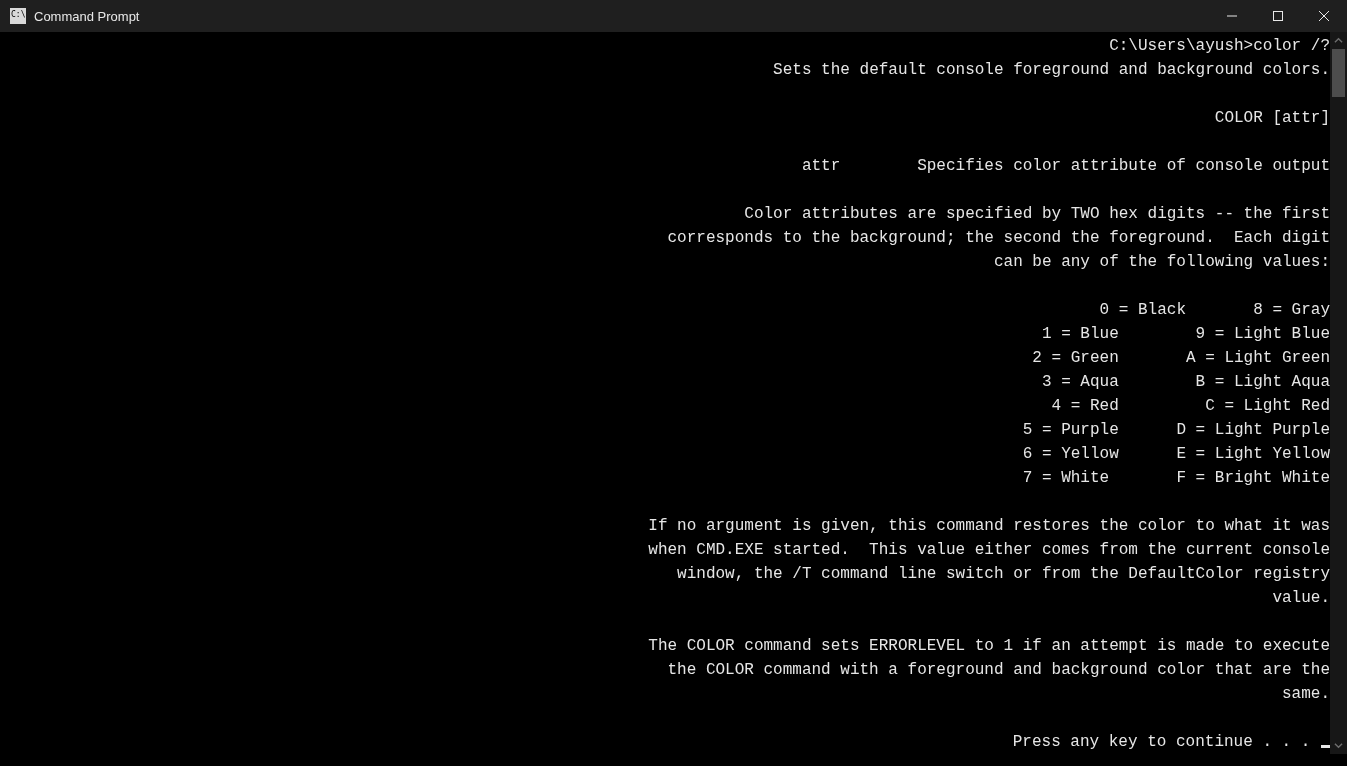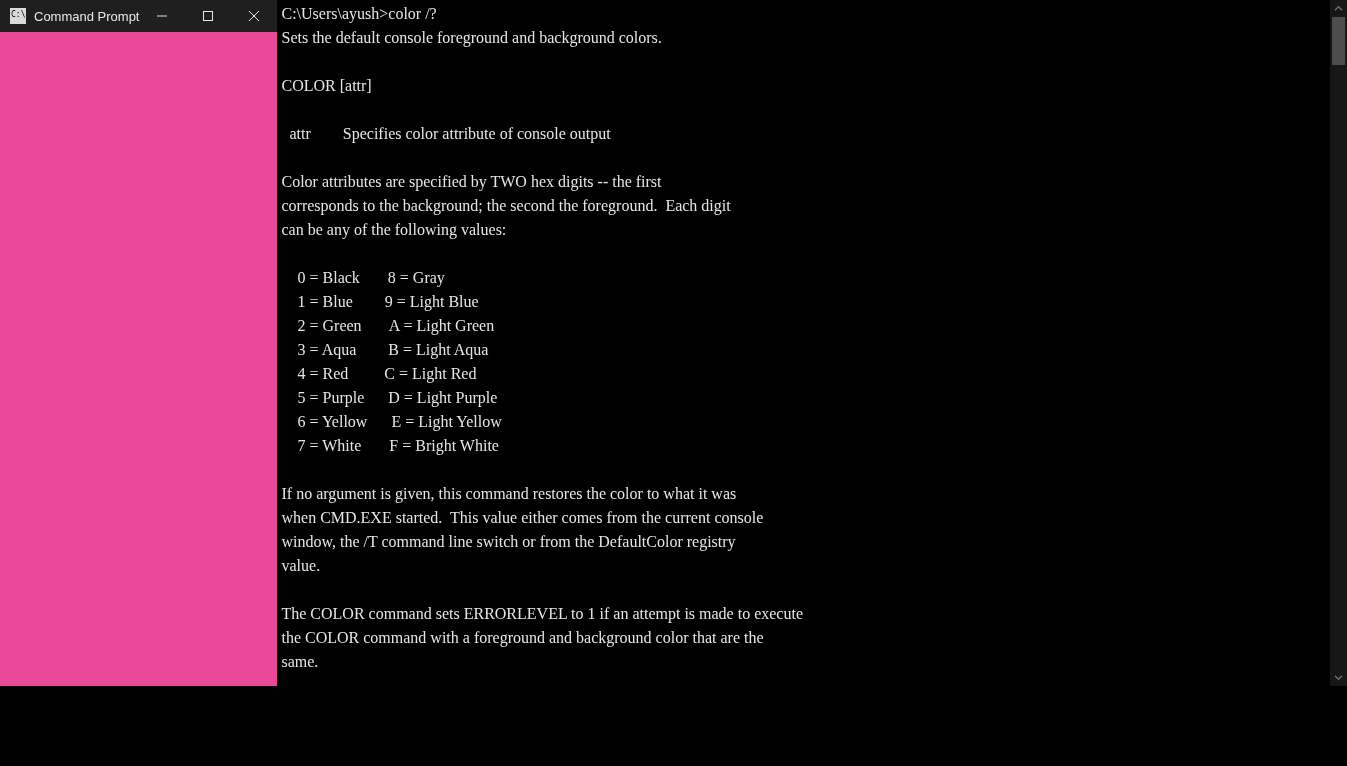--- a/index.html
+++ b/index.html
@@ -8,21 +8,21 @@
     height: 766px;
     overflow: hidden;
     background: #000;
     font-family: "Segoe UI", Tahoma, sans-serif;
   }
   .window {
     width: 1347px;
     height: 686px;
     background: #ec4899;
     display: flex;
-    flex-direction: row;
+    flex-direction: column;
   }
   .titlebar {
     height: 32px;
     background: #1f1f1f;
     display: flex;
     align-items: center;
     color: #e8e8e8;
     font-size: 13px;
     user-select: none;
   }
@@ -64,26 +64,27 @@
   .win-btn svg { display:block; }
   .console-wrap {
     flex: 1 1 auto;
     display: flex;
     background: #000;
     position: relative;
   }
   .console {
     flex: 1 1 auto;
     padding: 2px 0 0 4px;
-    font-family: Liberation Serif, serif;
+    font-family: Liberation Mono, monospace;
     font-size: 16px;
     line-height: 24px;
     color: #e6e6e6;
     white-space: pre;
     overflow: hidden;
+    text-align: right;
   }
   .scrollbar {
     width: 17px;
     background: #171717;
     display: flex;
     flex-direction: column;
     align-items: center;
   }
   .sb-arrow {
     width: 17px;

